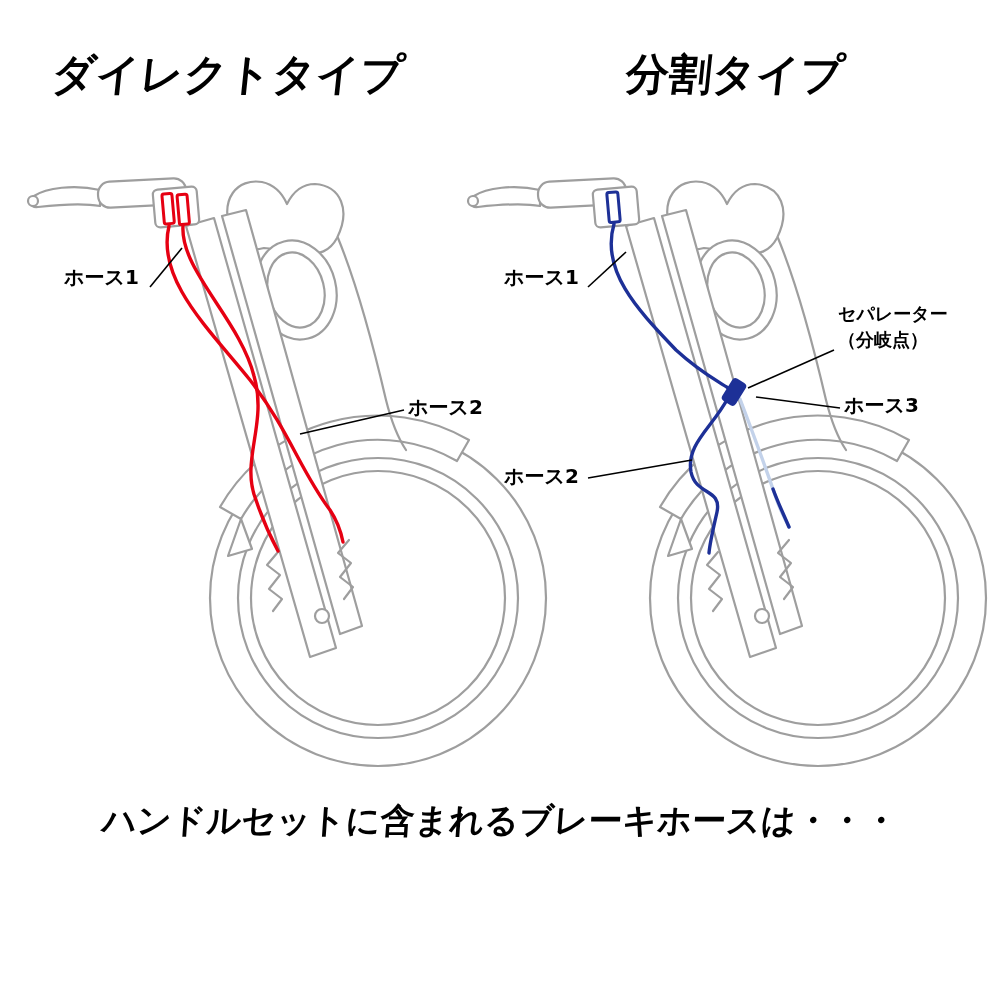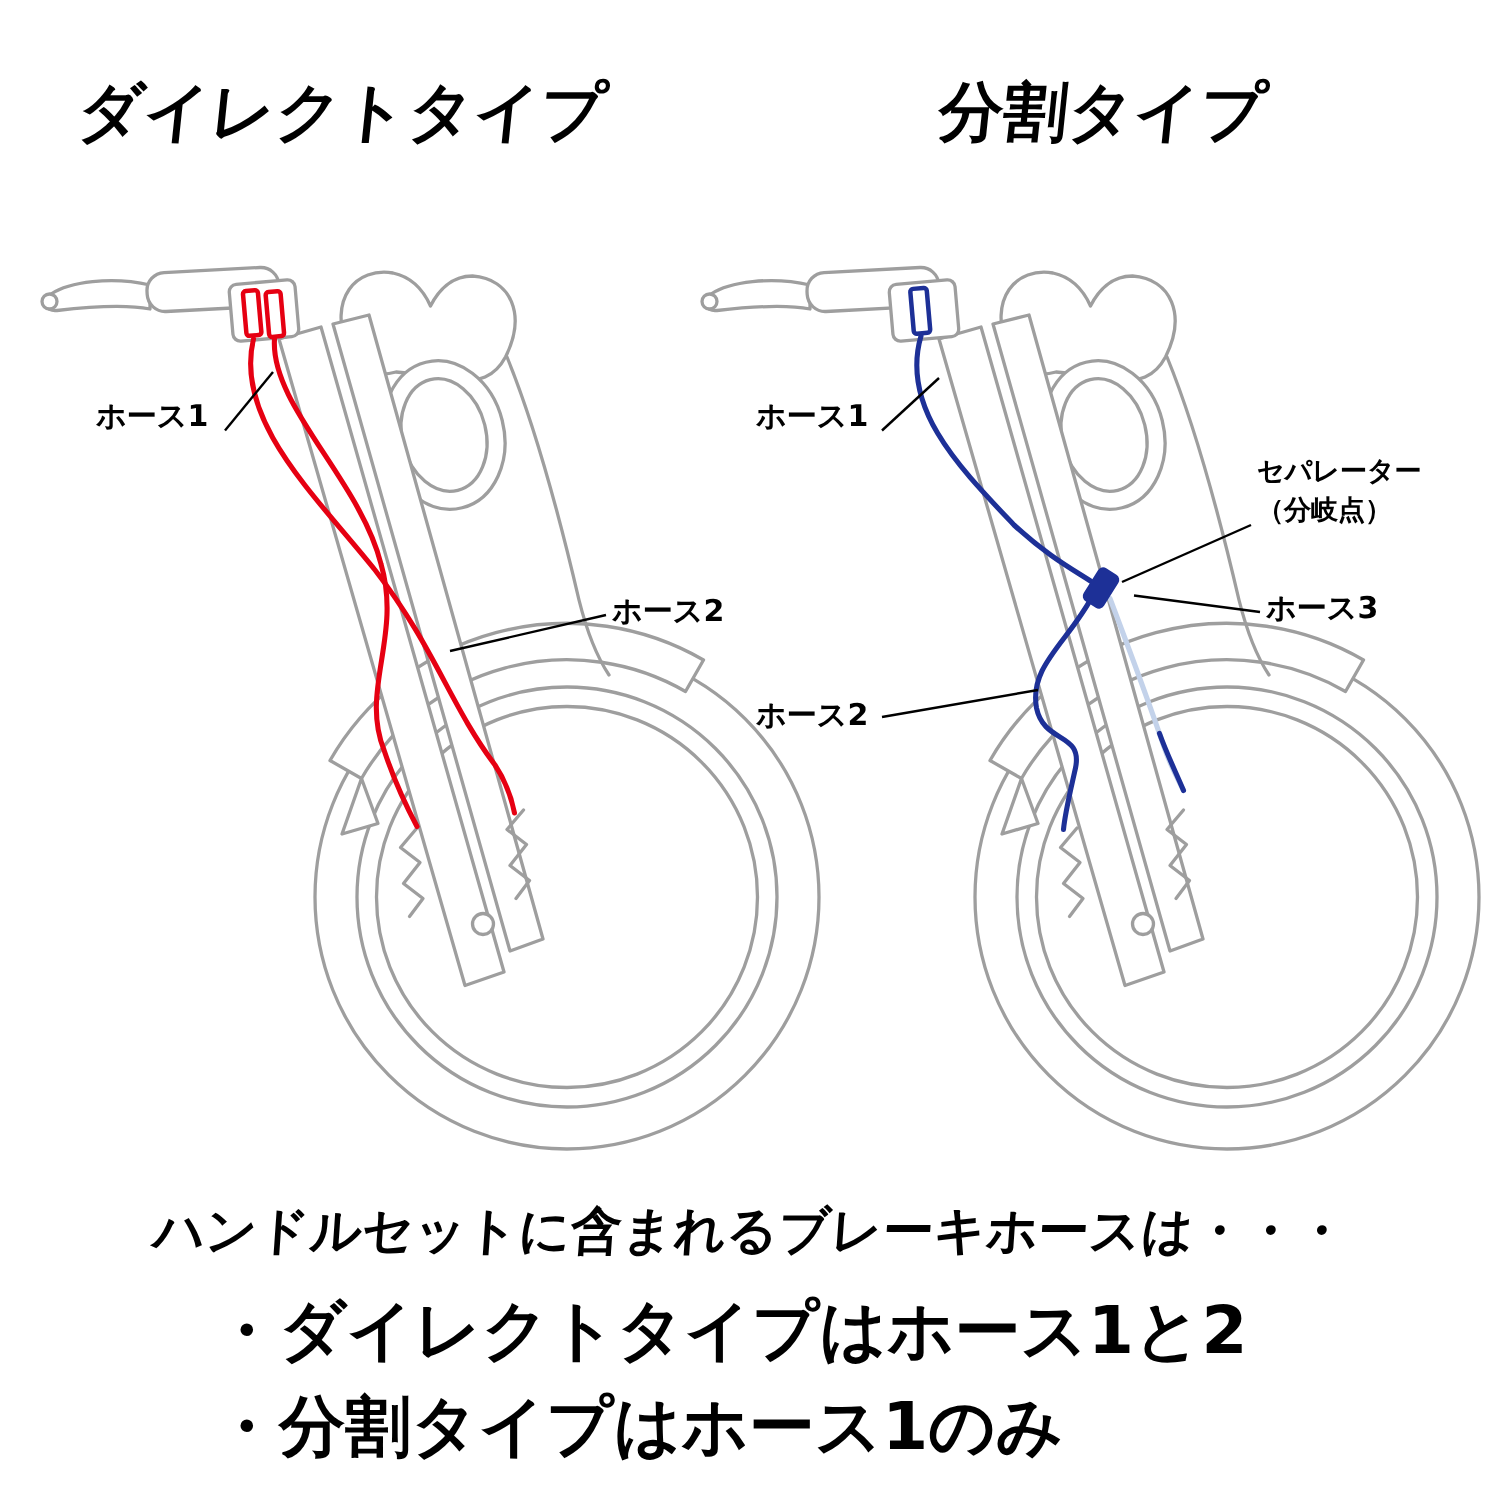--- a/index.html
+++ b/index.html
@@ -108,16 +108,14 @@
     <text class="lbl" x="64" y="284">ホース1</text>
     <text class="lbl" x="408" y="414">ホース2</text>
     <text class="lbl" x="504" y="284">ホース1</text>
     <text class="lbl-s" x="838" y="320">セパレーター</text>
     <text class="lbl-s" x="838" y="346">（分岐点）</text>
     <text class="lbl" x="844" y="412">ホース3</text>
     <text class="lbl" x="504" y="483">ホース2</text>
   </svg>
 
   <div class="footer-intro">ハンドルセットに含まれるブレーキホースは・・・</div>
-  <div class="bullet b1">・ダイレクトタイプはホース1と2</div>
-  <div class="bullet b2">・分割タイプはホース1のみ</div>
 
 </div>
 
 </body></html>

